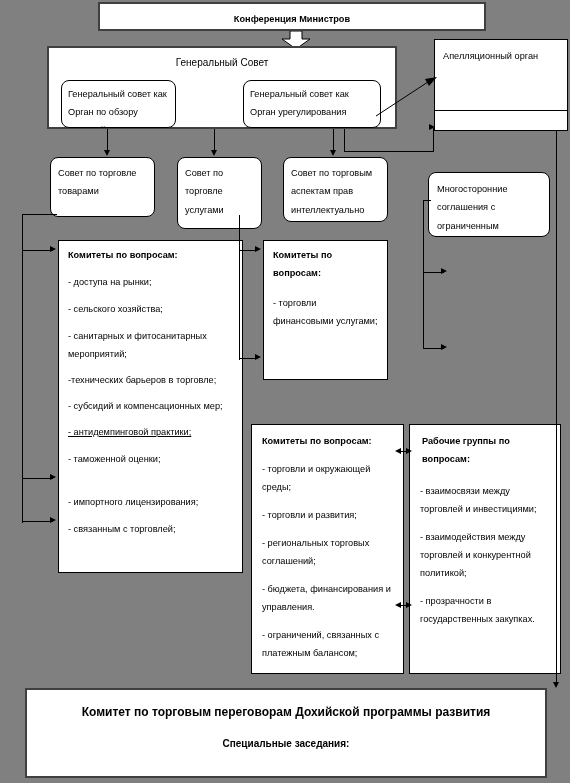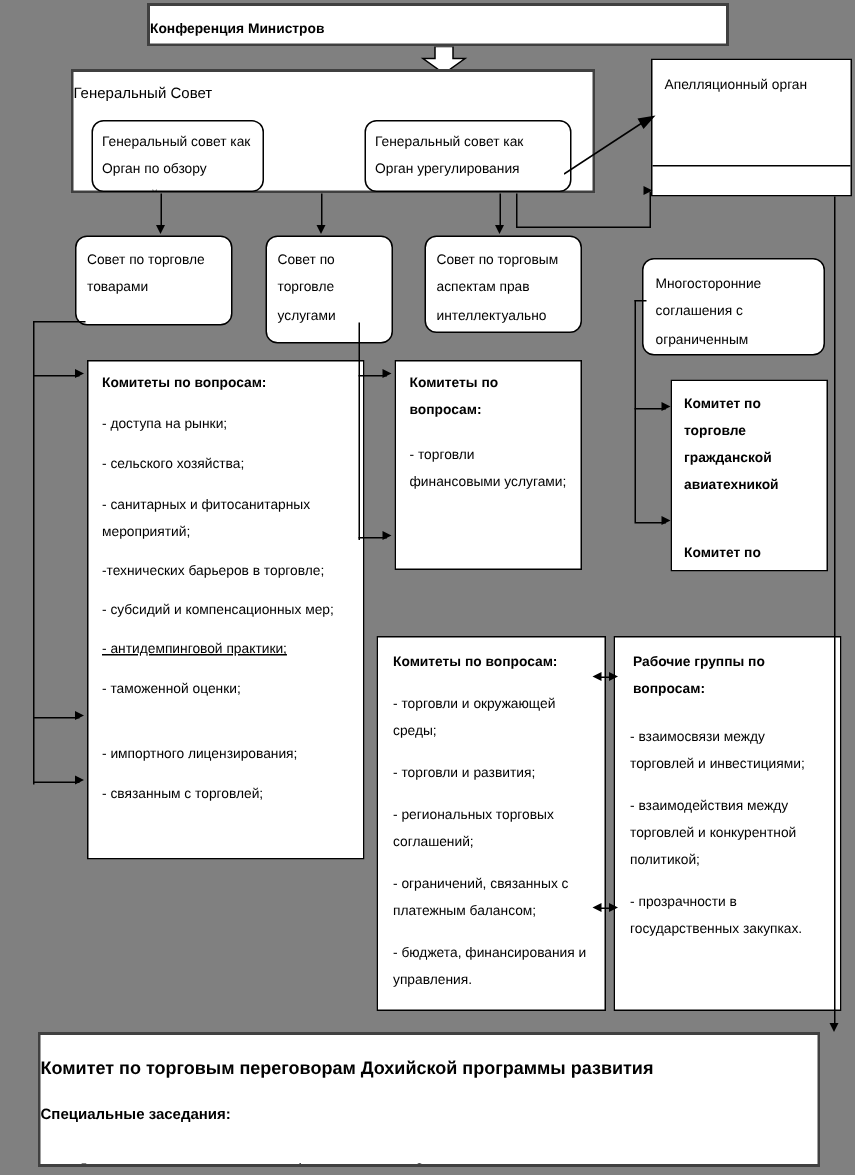--- a/index.html
+++ b/index.html
@@ -15,21 +15,21 @@
     position: absolute;
     background: #ffffff;
     border: 1px solid #000000;
     overflow: hidden;
   }
   .rounded { border-radius: 8px; }
   .thick { border: 2px solid #404040; }
 
   .t { font-size: 9.2px; line-height: 1.85; color: #000; }
   .tb { font-weight: bold; }
-  .center { text-align: left; }
+  .center { text-align: center; }
 
   .line { position: absolute; background: #000000; }
   .vline { width: 1px; }
   .hline { height: 1px; }
 
   
   .arr-down {
     position: absolute; width: 0; height: 0;
     border-left: 3.5px solid transparent;
     border-right: 3.5px solid transparent;
@@ -116,24 +116,20 @@
   </div>
 
   <div class="box rounded" style="left:283px; top:157px; width:105px; height:65px;">
     <div class="t" style="padding:6px 7px; line-height:2.0;">Совет по торговым аспектам прав интеллектуально</div>
   </div>
 
   <div class="box rounded" style="left:428px; top:172px; width:122px; height:65px;">
     <div class="t" style="padding:7px 8px; line-height:2.0;">Многосторонние соглашения с ограниченным количеством</div>
   </div>
 
-  <div class="box" style="left:447px; top:253px; width:105px; height:128px;">
-    <div class="t tb" style="padding:7px 8px 0 8px; line-height:1.95;">Комитет по торговле гражданской авиатехникой</div>
-    <div class="t tb" style="padding:27px 8px 0 8px; line-height:1.95;">Комитет по</div>
-  </div>
 
   <div class="line vline" style="left:423px; top:200px; height:148px;"></div>
   <div class="line hline" style="left:423px; top:272px; width:21px;"></div>
   <div class="arr-right" style="left:441px; top:268px;"></div>
   <div class="line hline" style="left:423px; top:348px; width:21px;"></div>
   <div class="arr-right" style="left:441px; top:344px;"></div>
   <div class="line hline" style="left:423px; top:200px; width:8px;"></div>
 
   <div class="box" style="left:58px; top:240px; width:185px; height:333px;">
     <div class="t tb" style="padding:6px 9px 0 9px;">Комитеты по вопросам:</div>
@@ -171,22 +167,22 @@
   <div class="arr-right" style="left:255px; top:246px;"></div>
   <div class="line hline" style="left:239px; top:358px; width:19px;"></div>
   <div class="arr-right" style="left:255px; top:354px;"></div>
 
   <div class="box" style="left:251px; top:424px; width:153px; height:250px;">
     <div class="t tb" style="padding:8px 10px 0 10px;">Комитеты по вопросам:</div>
     <div style="padding:0 10px;">
       <div class="t" style="margin-top:11px; line-height:1.95;">- торговли и окружающей среды;</div>
       <div class="t" style="margin-top:10px;">- торговли и развития;</div>
       <div class="t" style="margin-top:11px; line-height:1.95;">- региональных торговых соглашений;</div>
+      <div class="t" style="margin-top:10px; line-height:1.95;">- бюджета, финансирования и управления.</div>
       <div class="t" style="margin-top:10px; line-height:1.95;">- ограничений, связанных с платежным балансом;</div>
-      <div class="t" style="margin-top:10px; line-height:1.95;">- бюджета, финансирования и управления.</div>
     </div>
   </div>
 
   <div class="box" style="left:409px; top:424px; width:152px; height:250px;">
     <div class="t tb" style="padding:8px 10px 0 12px; line-height:1.95;">Рабочие группы по вопросам:</div>
     <div style="padding:0 10px;">
       <div class="t" style="margin-top:14px; line-height:1.95;">- взаимосвязи между торговлей и инвестициями;</div>
       <div class="t" style="margin-top:10px; line-height:1.95;">- взаимодействия между торговлей и конкурентной политикой;</div>
       <div class="t" style="margin-top:10px; line-height:1.95;">- прозрачности в государственных закупках.</div>
     </div>

